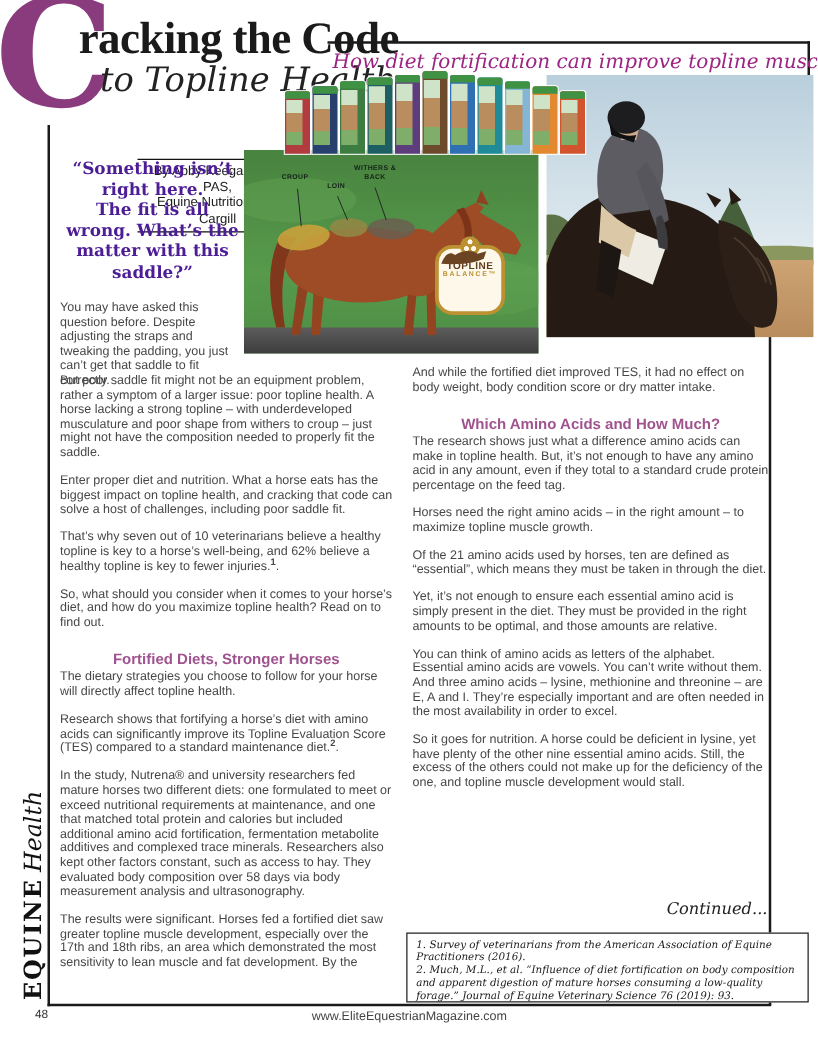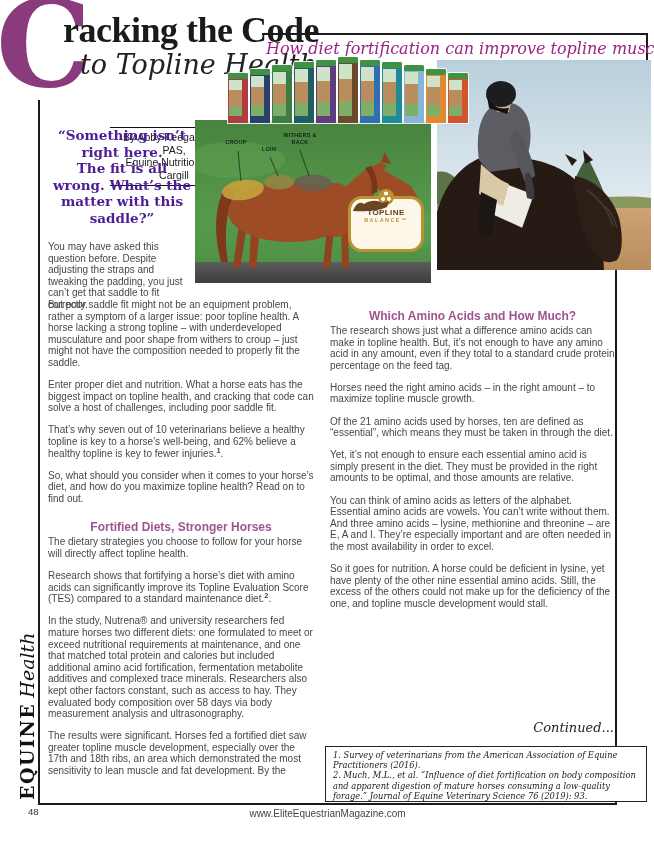--- a/index.html
+++ b/index.html
@@ -36,21 +36,21 @@
                border-radius:2px 2px 0 0;}
   .bag::after{content:"";position:absolute;left:1px;top:7px;width:13px;bottom:7px;
               background:linear-gradient(180deg,#cfe3c8 0 28%,#b98d5e 28% 72%,#7fae6b 72%);}
   .diagram{position:absolute;left:195px;top:120px;width:236px;height:163px;z-index:2;overflow:hidden;}
   .diagram svg{position:absolute;left:0;top:0;}
   .dlabel{position:absolute;font-weight:bold;font-size:5.5px;line-height:6.5px;color:#15231a;
           text-align:center;letter-spacing:.3px;z-index:3;}
   .dlabel-croup{left:26px;top:19px;width:30px;}
   .dlabel-loin{left:62px;top:26px;width:24px;}
   .dlabel-withers{left:88px;top:12px;width:34px;}
-  .badge{position:absolute;left:153px;top:76px;width:76px;height:56px;background:#fdf8ea;
+  .badge{position:absolute;left:153px;top:76px;width:56px;height:56px;background:#fdf8ea;
          border:3px solid #bc9132;border-radius:14px;box-sizing:border-box;text-align:center;z-index:3;}
   .badge-dots{position:absolute;left:50%;top:-10px;transform:translateX(-50%);width:16px;height:16px;
               border-radius:50%;
               background:radial-gradient(circle at 50% 28%,#fdf8ea 0 1.8px,rgba(0,0,0,0) 2.2px),
                          radial-gradient(circle at 32% 62%,#fdf8ea 0 1.8px,rgba(0,0,0,0) 2.2px),
                          radial-gradient(circle at 68% 62%,#fdf8ea 0 1.8px,rgba(0,0,0,0) 2.2px),#bc9132;}
   .badge-horse{margin-top:9px;}
   .badge-t1{font-weight:800;font-size:8px;line-height:9px;color:#5f3c1e;letter-spacing:.4px;}
   .badge-t2{font-weight:700;font-size:5.5px;line-height:7px;color:#bc9132;letter-spacing:1.4px;}
   .photo{position:absolute;left:437px;top:60px;width:214px;height:210px;z-index:1;overflow:hidden;}
@@ -225,20 +225,21 @@
     <p class="bp"><span>That’s why seven out of 10 veterinarians believe a healthy topline is key to a horse’s well-being, and 62% believe a healthy topline is key to fewer injuries.</span><sup class="fn-sup">1</sup><span>.</span></p>
     <p class="bp"><span>So, what should you consider when it comes to your horse’s diet, and how do you maximize topline health? Read on to find out.</span><sup class="fn-sup"></sup><span></span></p>
     <h3 class="col-heading">Fortified Diets, Stronger Horses</h3>
     <p class="bp"><span>The dietary strategies you choose to follow for your horse will directly affect topline health.</span><sup class="fn-sup"></sup><span></span></p>
     <p class="bp"><span>Research shows that fortifying a horse’s diet with amino acids can significantly improve its Topline Evaluation Score (TES) compared to a standard maintenance diet.</span><sup class="fn-sup">2</sup><span>.</span></p>
     <p class="bp"><span>In the study, Nutrena® and university researchers fed mature horses two different diets: one formulated to meet or exceed nutritional requirements at maintenance, and one that matched total protein and calories but included additional amino acid fortification, fermentation metabolite additives and complexed trace minerals. Researchers also kept other factors constant, such as access to hay. They evaluated body composition over 58 days via body measurement analysis and ultrasonography.</span><sup class="fn-sup"></sup><span></span></p>
     <p class="bp"><span>The results were significant. Horses fed a fortified diet saw greater topline muscle development, especially over the 17th and 18th ribs, an area which demonstrated the most sensitivity to lean muscle and fat development. By the</span><sup class="fn-sup"></sup><span></span></p>
   </div>
 
   <div class="col col-right">
+    <p class="bp"><span>And while the fortified diet improved TES, it had no effect on body weight, body condition score or dry matter intake.</span></p>
     <h3 class="col-heading">Which Amino Acids and How Much?</h3>
     <p class="bp"><span>The research shows just what a difference amino acids can make in topline health. But, it’s not enough to have any amino acid in any amount, even if they total to a standard crude protein percentage on the feed tag.</span></p>
     <p class="bp"><span>Horses need the right amino acids – in the right amount – to maximize topline muscle growth.</span></p>
     <p class="bp"><span>Of the 21 amino acids used by horses, ten are defined as “essential”, which means they must be taken in through the diet.</span></p>
     <p class="bp"><span>Yet, it’s not enough to ensure each essential amino acid is simply present in the diet. They must be provided in the right amounts to be optimal, and those amounts are relative.</span></p>
     <p class="bp"><span>You can think of amino acids as letters of the alphabet. Essential amino acids are vowels. You can’t write without them. And three amino acids – lysine, methionine and threonine – are E, A and I. They’re especially important and are often needed in the most availability in order to excel.</span></p>
     <p class="bp"><span>So it goes for nutrition. A horse could be deficient in lysine, yet have plenty of the other nine essential amino acids. Still, the excess of the others could not make up for the deficiency of the one, and topline muscle development would stall.</span></p>
   </div>
 
   <div class="continued">Continued...</div>

